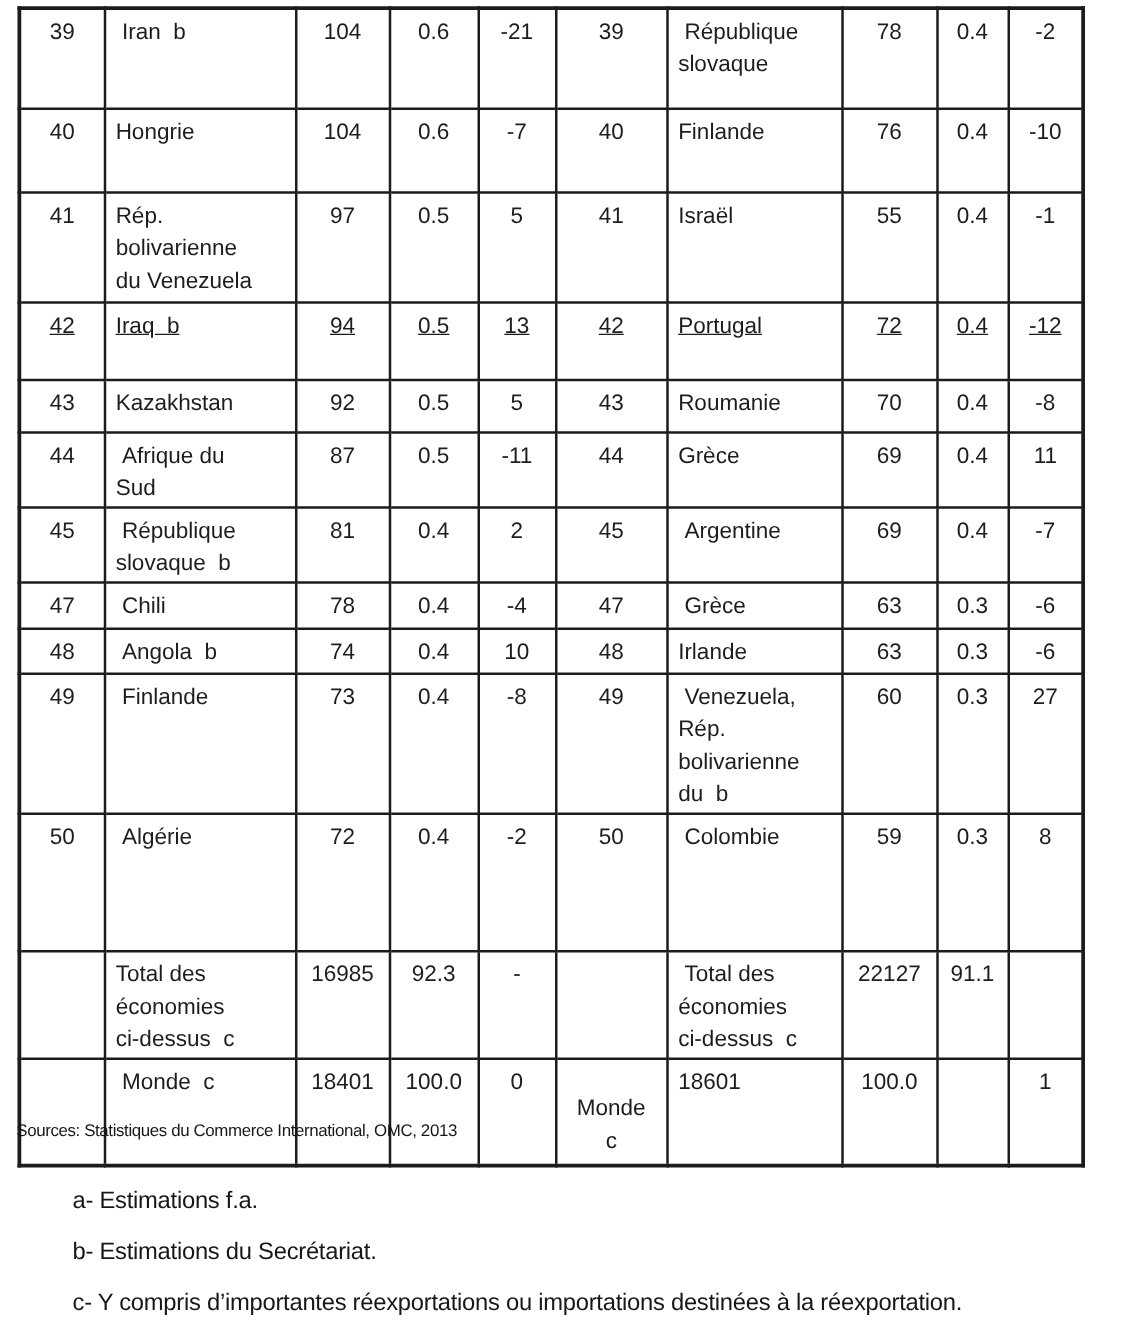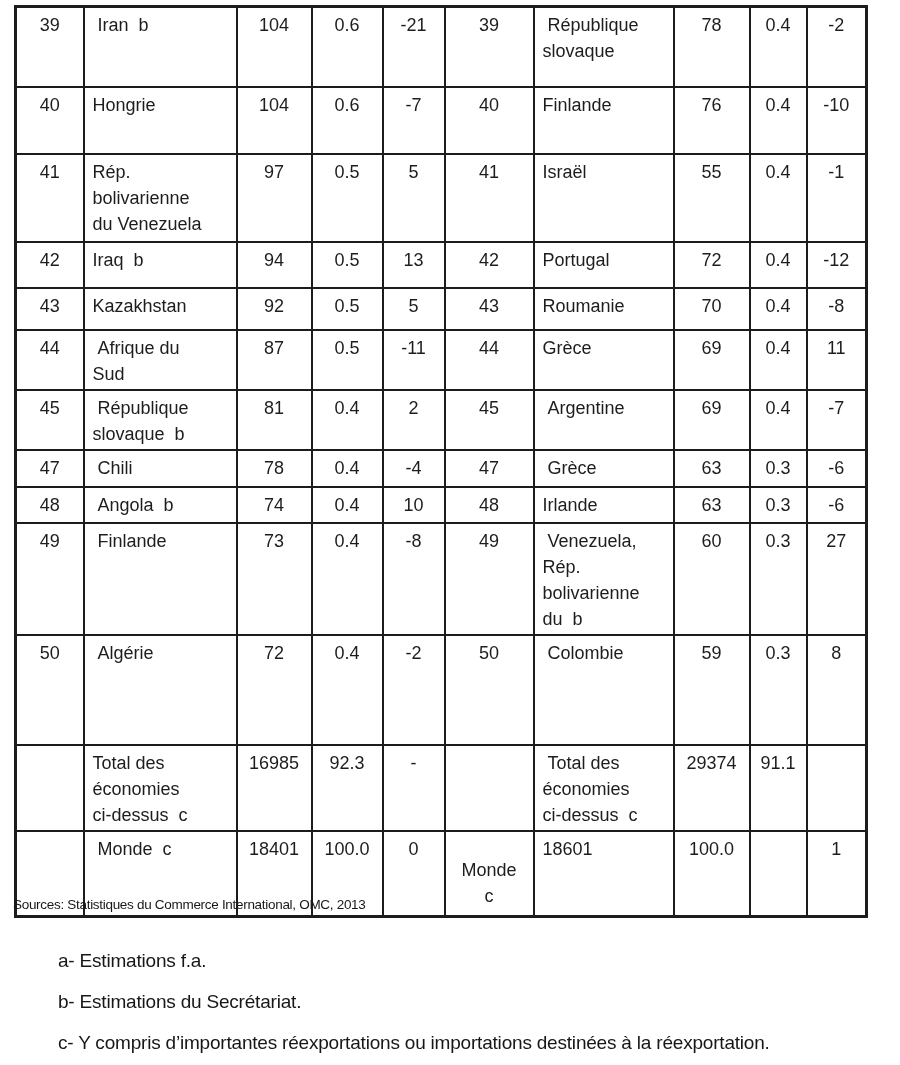--- a/index.html
+++ b/index.html
@@ -53,21 +53,21 @@
   }
   #trade-table td.monde-rank {
     vertical-align: bottom;
     padding-bottom: 6px;
   }
 
   
   #trade-table tr:nth-child(1)  { height: 80px;  }
   #trade-table tr:nth-child(2)  { height: 67px;  }
   #trade-table tr:nth-child(3)  { height: 88px;  }
-  #trade-table tr:nth-child(4)  { height: 46px;  }
+  #trade-table tr:nth-child(4)  { height: 62px; text-decoration: underline;  }
   #trade-table tr:nth-child(5)  { height: 42px;  }
   #trade-table tr:nth-child(6)  { height: 59px;  }
   #trade-table tr:nth-child(7)  { height: 58px;  }
   #trade-table tr:nth-child(8)  { height: 37px;  }
   #trade-table tr:nth-child(9)  { height: 36px;  }
   #trade-table tr:nth-child(10) { height: 44px;  }
   #trade-table tr:nth-child(11) { height: 110px; }
   #trade-table tr:nth-child(12) { height: 33px;  }
   #trade-table tr:nth-child(13) { height: 86px;  }
   #trade-table tr:nth-child(14) { height: 90px;  }
@@ -254,21 +254,21 @@
         <td class="country-cell">Total des
 économies
 ci-dessus  c</td>
         <td class="value-cell">16985</td>
         <td class="share-cell">92.3</td>
         <td class="change-cell">-</td>
         <td class="rank-cell"></td>
         <td class="country-cell"> Total des
 économies
 ci-dessus  c</td>
-        <td class="value-cell">29374</td>
+        <td class="value-cell">22127</td>
         <td class="share-cell">91.1</td>
         <td class="change-cell"></td>
       </tr>
       <tr>
         <td class="rank-cell"></td>
         <td class="country-cell"> Monde  c</td>
         <td class="value-cell">18401</td>
         <td class="share-cell">100.0</td>
         <td class="change-cell">0</td>
         <td class="rank-cell monde-rank">Monde

